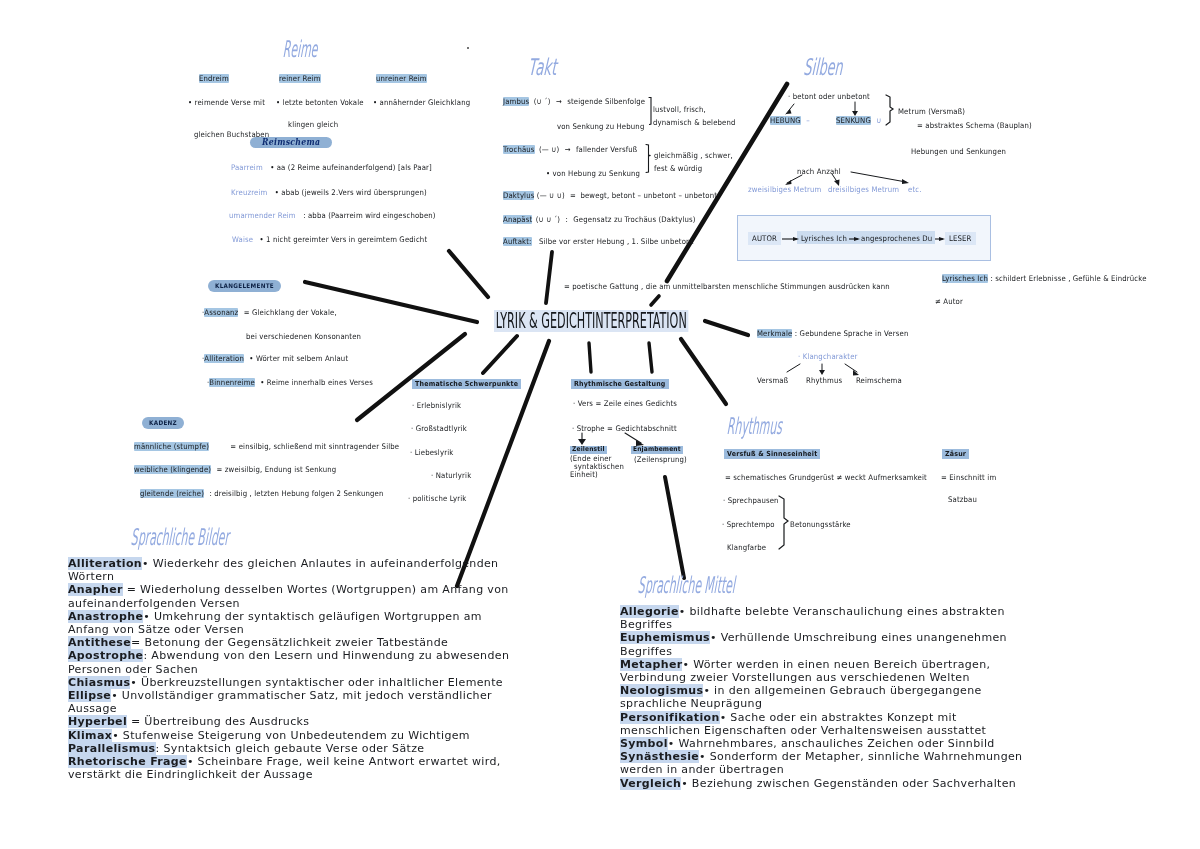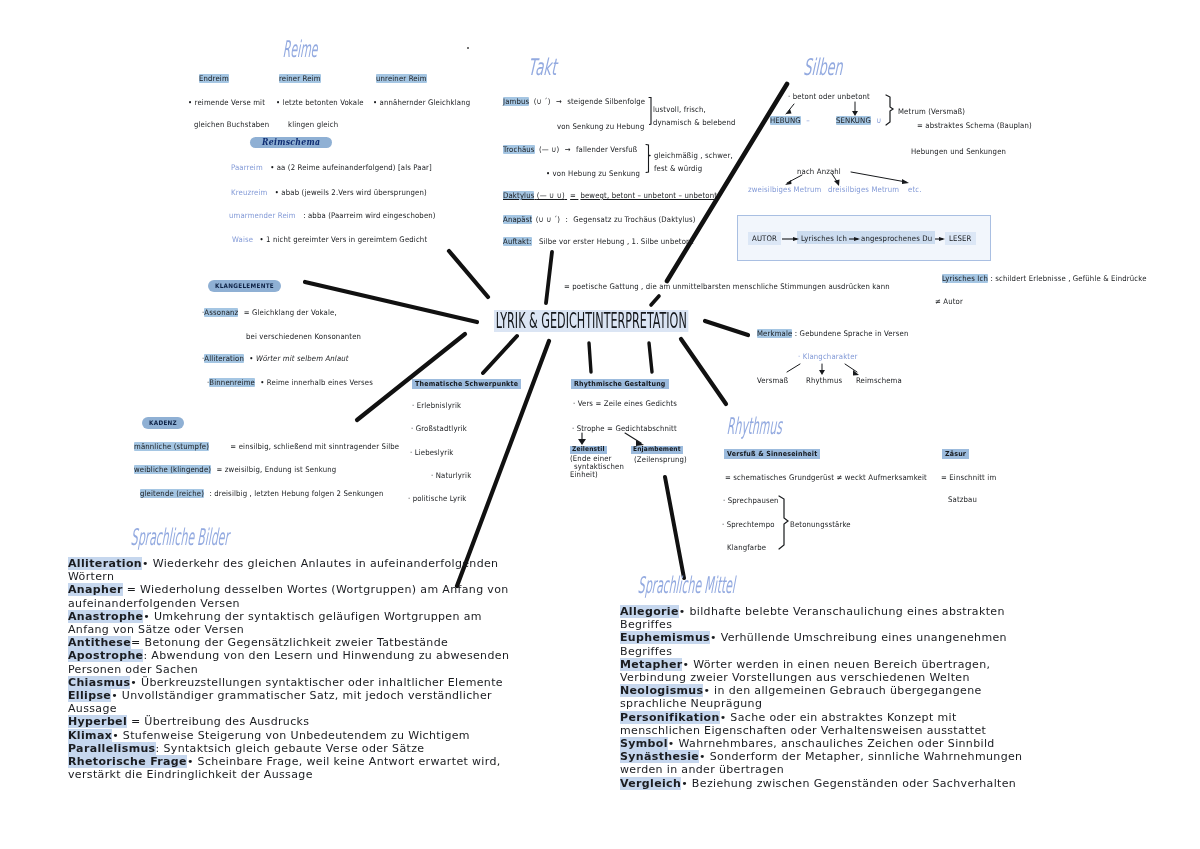--- a/index.html
+++ b/index.html
@@ -49,21 +49,21 @@
 </div>
 <div class="abs hw" style="left:564px;top:283px;">= poetische Gattung , die am unmittelbarsten menschliche Stimmungen ausdrücken kann</div>
 
 <div class="abs script" style="left:285px;top:38px;font-size:23px;">Reime</div>
 <div class="abs" style="left:467px;top:47px;width:2px;height:2px;background:#444;border-radius:50%;"></div>
 
 <div class="abs hw" style="left:199px;top:75px;">
   <span class="hl">Endreim</span>
 </div>
 <div class="abs hw" style="left:188px;top:99px;">• reimende Verse mit</div>
-<div class="abs hw" style="left:194px;top:121px;">gleichen Buchstaben</div>
+<div class="abs hw" style="left:194px;top:131px;">gleichen Buchstaben</div>
 
 <div class="abs hw" style="left:279px;top:75px;">
   <span class="hl">reiner Reim</span>
 </div>
 <div class="abs hw" style="left:276px;top:99px;">• letzte betonten Vokale</div>
 <div class="abs hw" style="left:288px;top:121px;">klingen gleich</div>
 
 <div class="abs hw" style="left:376px;top:75px;">
   <span class="hl">unreiner Reim</span>
 </div>
@@ -104,21 +104,21 @@
 <div class="abs hw" style="left:503px;top:146px;">
   <span class="hl">Trochäus</span>
   <span style="margin-left:2px;">(— ∪)</span>
   <span style="margin-left:3px;">→</span>
   <span style="margin-left:3px;">fallender Versfuß</span>
 </div>
 <div class="abs hw" style="left:546px;top:170px;">• von Hebung zu Senkung</div>
 <div class="abs hw" style="left:654px;top:152px;">gleichmäßig , schwer,</div>
 <div class="abs hw" style="left:654px;top:165px;">fest &amp; würdig</div>
 
-<div class="abs hw" style="left:503px;top:192px;text-decoration:underline;">
+<div class="abs hw" style="left:503px;top:192px;">
   <span class="hl">Daktylus</span>
   <span style="margin-left:0px;">(— ∪ ∪)</span>
   <span style="margin-left:3px;">=</span>
   <span style="margin-left:2px;">bewegt,  betont – unbetont – unbetont</span>
 </div>
 <div class="abs hw" style="left:503px;top:216px;">
   <span class="hl">Anapäst</span>
   <span style="margin-left:1px;">(∪ ∪ ´)</span>
   <span style="margin-left:3px;">:</span>
   <span style="margin-left:3px;">Gegensatz zu Trochäus (Daktylus)</span>
@@ -217,21 +217,21 @@
 <div class="abs" style="left:208px;top:275px;">
   <span class="pill">KLANGELEMENTE</span>
 </div>
 <div class="abs hw" style="left:202px;top:309px;">
   <span>·</span><span class="hl">Assonanz</span>
   <span style="margin-left:3px;">= Gleichklang der Vokale,</span>
 </div>
 <div class="abs hw" style="left:246px;top:333px;">bei verschiedenen Konsonanten</div>
 <div class="abs hw" style="left:202px;top:355px;">
   <span>·</span><span class="hl">Alliteration</span>
-  <span style="margin-left:3px;font-style:italic;">• Wörter mit selbem Anlaut</span>
+  <span style="margin-left:3px;">• Wörter mit selbem Anlaut</span>
 </div>
 <div class="abs hw" style="left:207px;top:379px;">
   <span>·</span><span class="hl">Binnenreime</span>
   <span style="margin-left:3px;">• Reime innerhalb eines Verses</span>
 </div>
 
 <div class="abs" style="left:142px;top:412px;">
   <span class="pill">KADENZ</span>
 </div>
 <div class="abs hw" style="left:134px;top:443px;">

